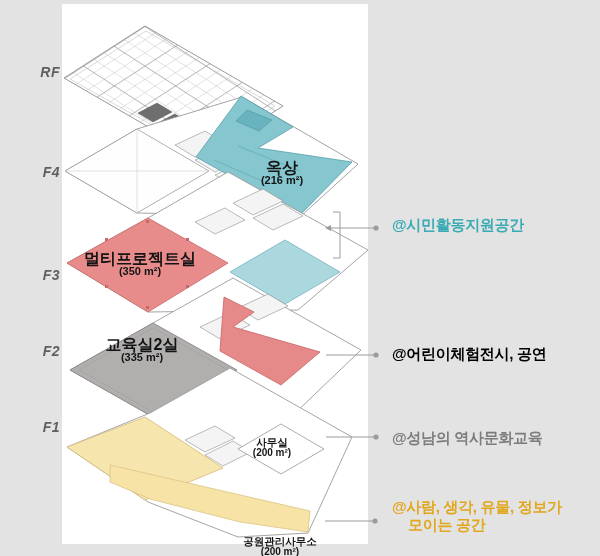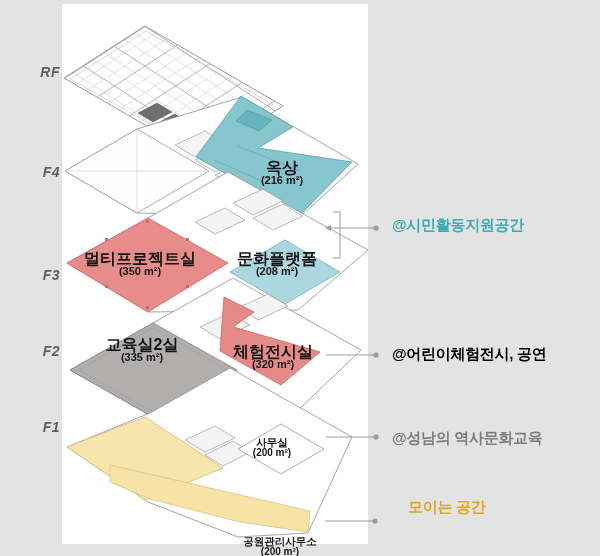--- a/index.html
+++ b/index.html
@@ -132,47 +132,40 @@
   <div class="floor-label" style="top: 419px; color: rgb(95, 95, 95);">F1</div>
 
   <div class="room-label" style="left:282px;top:161px">
     <div class="nm">옥상</div>
     <div class="ar">(216 m²)</div>
   </div>
   <div class="room-label" style="left:140px;top:252px">
     <div class="nm">멀티프로젝트실</div>
     <div class="ar">(350 m²)</div>
   </div>
-  <div class="room-label" style="left:277px;top:252px">
-    <div class="nm">문화플랫폼</div>
-    <div class="ar">(208 m²)</div>
-  </div>
   <div class="room-label" style="left:142px;top:338px">
     <div class="nm">교육실2실</div>
     <div class="ar">(335 m²)</div>
-  </div>
-  <div class="room-label" style="left:273px;top:345px">
-    <div class="nm">체험전시실</div>
-    <div class="ar">(320 m²)</div>
   </div>
   <div class="room-label sm" style="left:272px;top:437px">
     <div class="nm">사무실</div>
     <div class="ar">(200 m²)</div>
   </div>
   <div class="room-label sm" style="left:280px;top:536px">
     <div class="nm">공원관리사무소</div>
     <div class="ar">(200 m²)</div>
   </div>
 
   <div class="annotation" style="left: 392px; top: 216px; color: rgb(58, 171, 179);">
     <div>@시민활동지원공간</div>
   </div>
   <div class="annotation" style="left: 392px; top: 345px; color: #000000;">
     <div>@어린이체험전시, 공연</div>
   </div>
   <div class="annotation" style="left: 392px; top: 429px; color: rgb(124, 124, 124);">
     <div>@성남의 역사문화교육</div>
   </div>
   <div class="annotation" style="left: 392px; top: 498px; color: rgb(225, 167, 30);">
+    <div>@사람, 생각, 유물, 정보가</div>
     <div class="indent">모이는 공간</div>
   </div>
 
 </div>
 
 </body></html>

